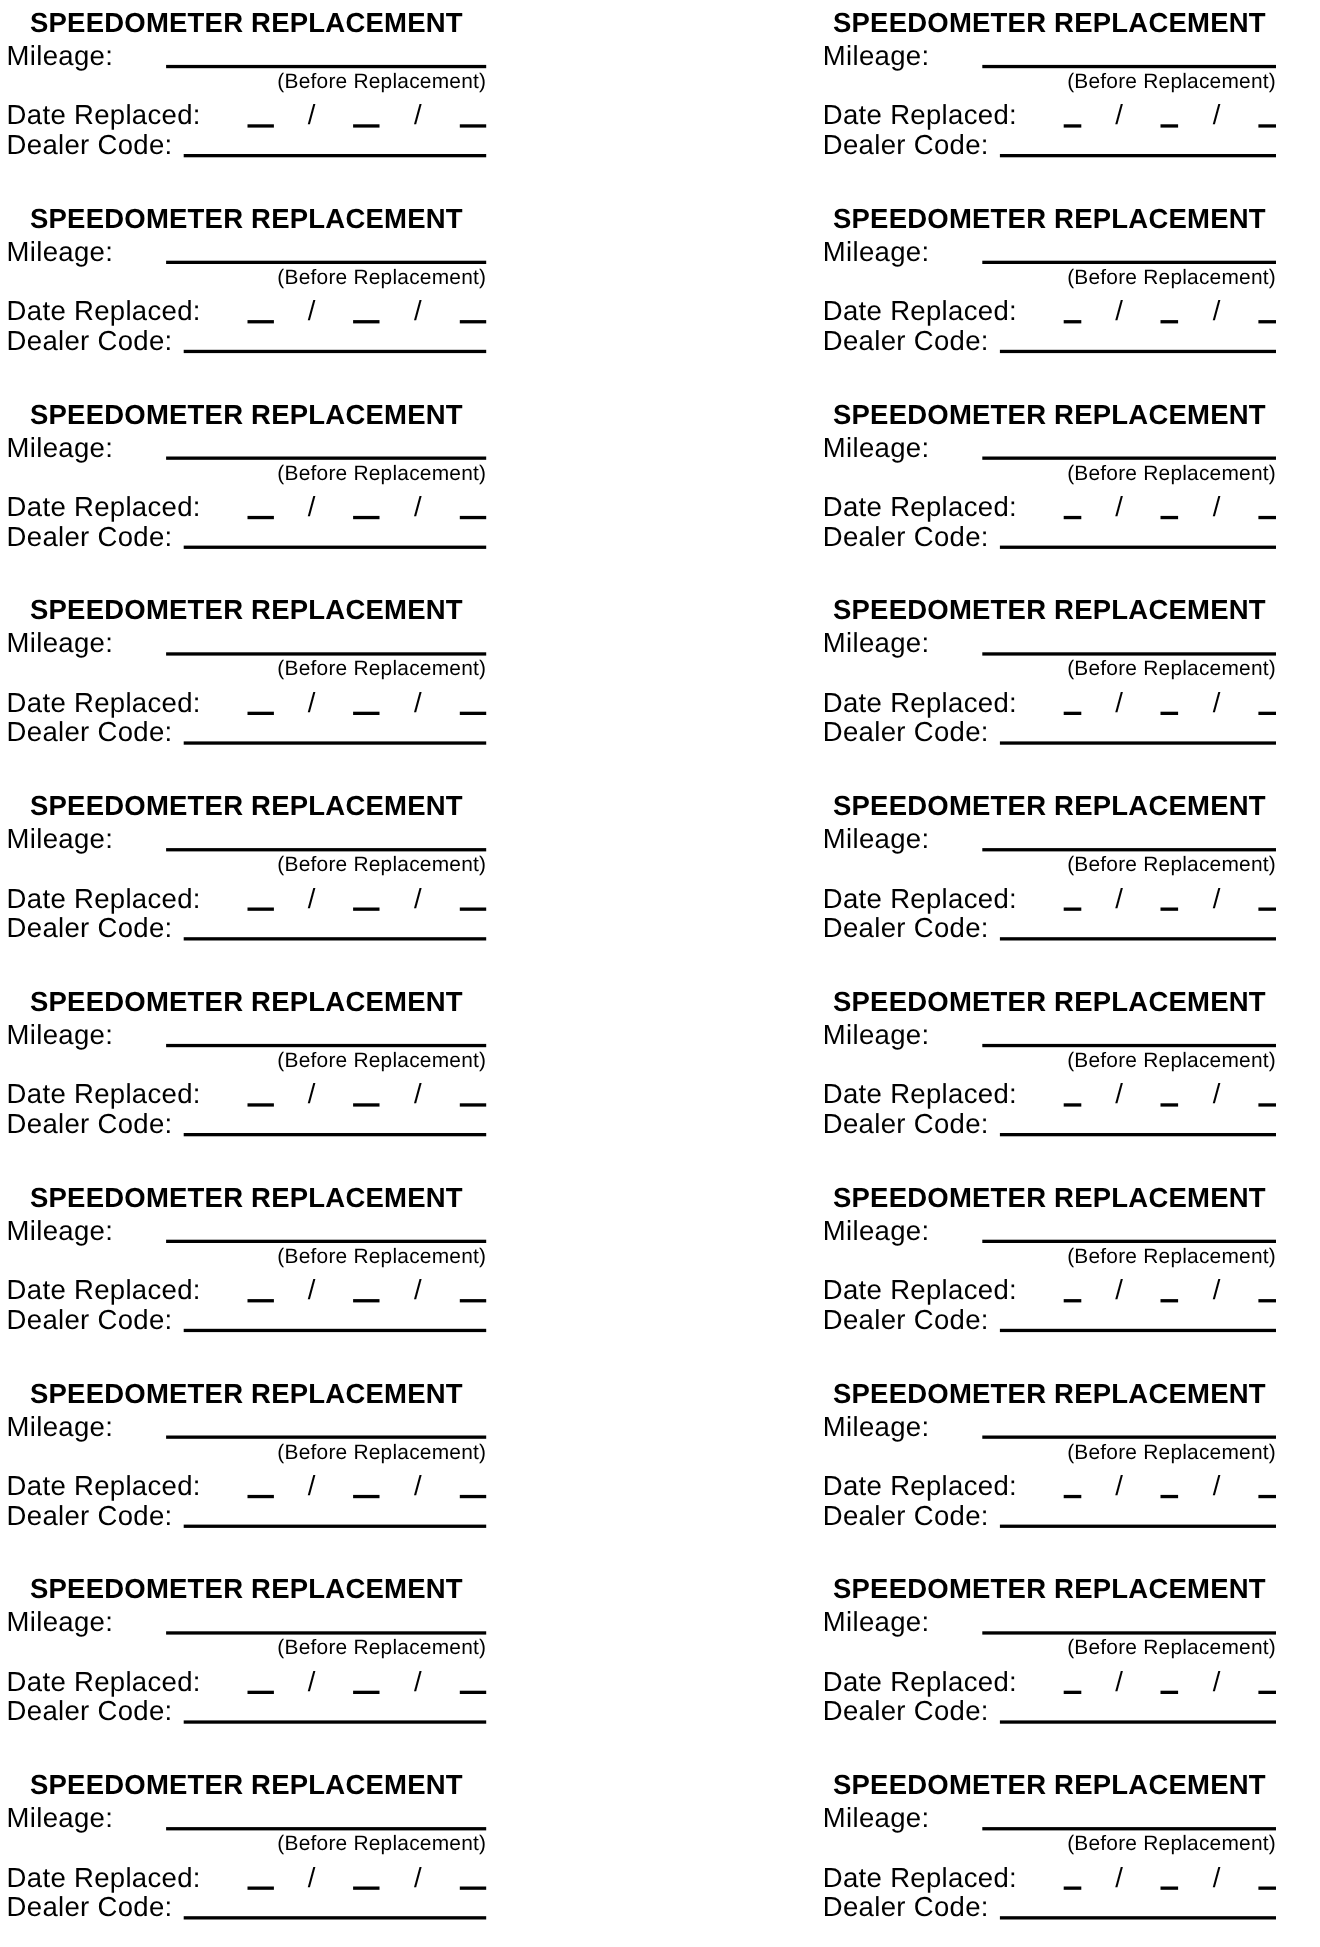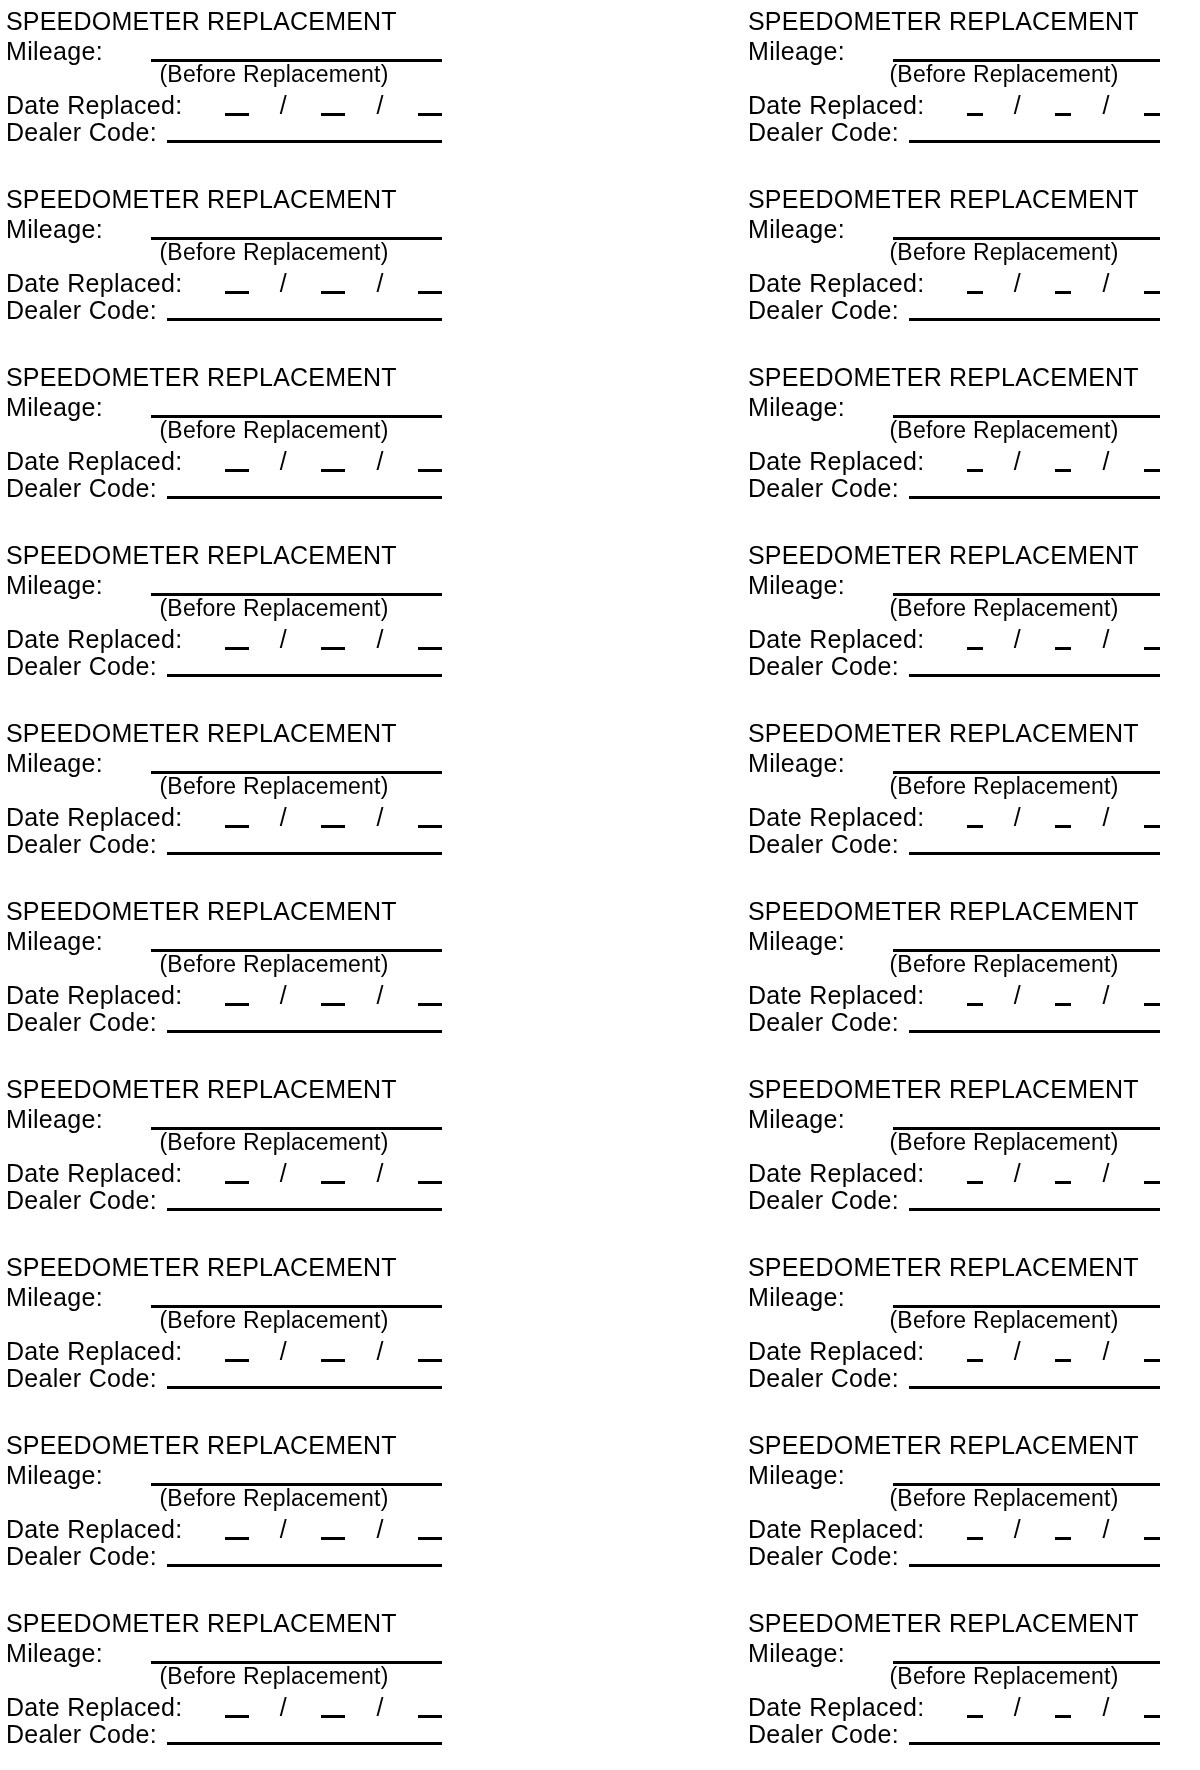--- a/index.html
+++ b/index.html
@@ -19,42 +19,43 @@
   }
   .column { position: absolute; top: 8px; }
   .column.left  { left: 6px;   width: 436px; }
   .column.right { left: 748px; width: 412px; }
 
   .block { height: 178px; }
 
   .title {
     font-size: 25px;
     line-height: 27px;
-    font-weight: normal;
+    font-weight: bold;
+    text-align: center;
     letter-spacing: 0.2px;
     white-space: nowrap;
   }
   .row {
     display: flex;
     font-size: 25px;
     line-height: 27px;
     letter-spacing: 0.3px;
     white-space: nowrap;
   }
   .mrow { margin-top: 3px; gap: 48px; }
   .fill {
     flex: 1;
     border-bottom: 3.5px solid #000;
     margin-bottom: 3px;
   }
   .note {
-    font-size: 23px;
+    font-size: 19px;
     line-height: 19px;
     margin-left: 100px;
-    text-align: center;
+    text-align: right;
     letter-spacing: 0.2px;
     white-space: nowrap;
   }
   .drow { margin-top: 8px; gap: 29px; }
   .blank {
     width: 55px;
     border-bottom: 3.5px solid #000;
     margin-bottom: 3px;
   }
   .gap1 { margin-left: 13px; }

